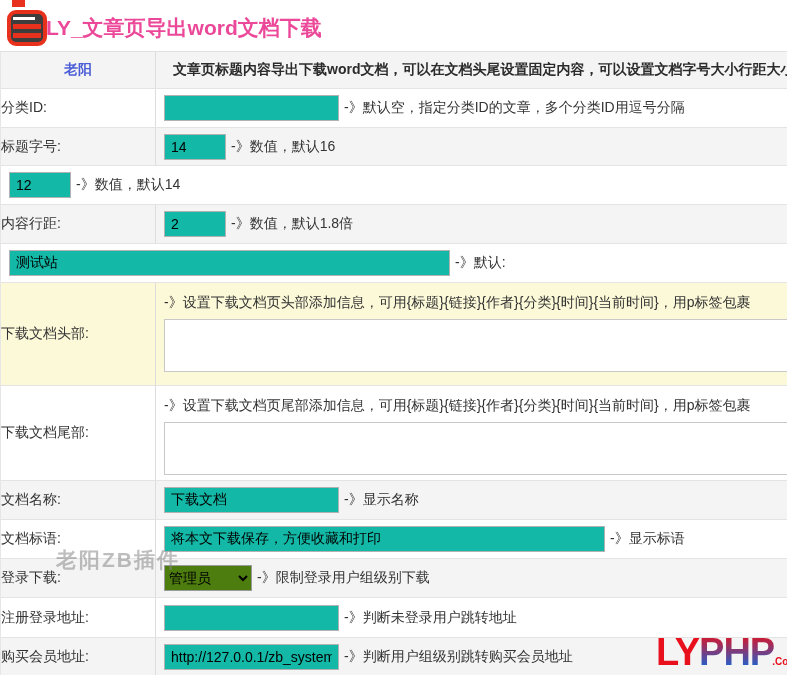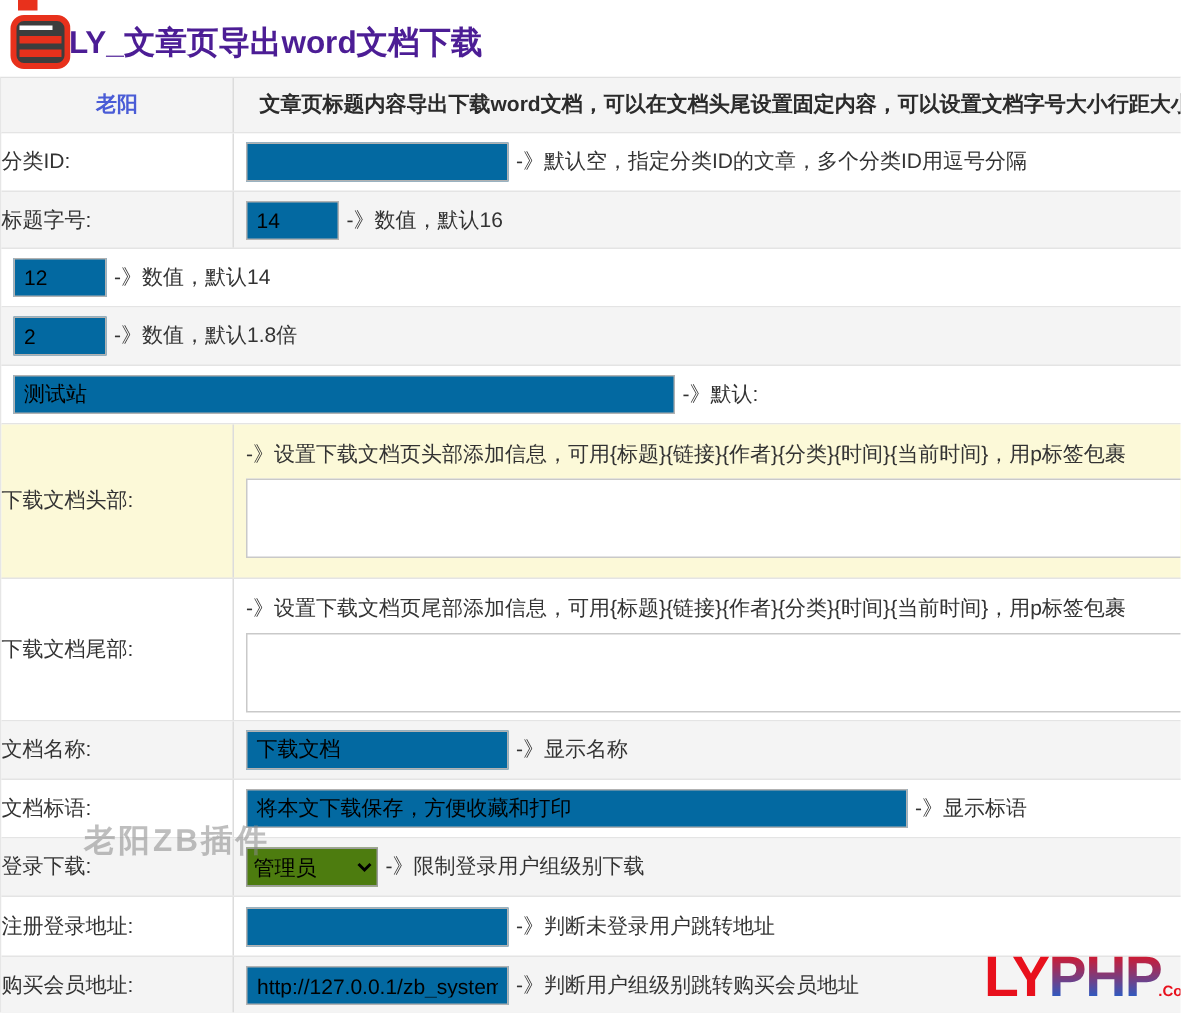--- a/index.html
+++ b/index.html
@@ -2,21 +2,21 @@
 <html><head>
 <meta charset="utf-8">
 <style>
   * { margin:0; padding:0; box-sizing:border-box; }
   html,body { width:787px; height:675px; overflow:hidden; background:#fff;
     font-family:"Liberation Sans","DejaVu Sans",sans-serif; }
   .viewport { position:relative; width:787px; height:675px; overflow:hidden; }
 
   
   .titlebar { position:relative; height:51px; background:#fff; }
-  .titlebar h1 { padding:14px 0 0 46px; font-size:21px; font-weight:bold; color:#4c1d95;
+  .titlebar h1 { padding:14px 0 0 46px; font-size:21px; font-weight:bold; color:#ec4899;
     white-space:nowrap; }
   .plugin-icon { position:absolute; left:5px; top:0; }
 
   
   .settings-table { width:920px; border-top:1px solid #e0e0e0; border-left:1px solid #e6e6e6; }
   .row { display:flex; border-bottom:1px solid #e4e4e4; }
   .row.gray  { background:#f4f4f4; }
   .row.white { background:#ffffff; }
   .row.yellow{ background:#fcf9d8; }
   .cell-label { flex:0 0 155px; width:155px; border-right:1px solid #dcdcdc;
@@ -27,21 +27,21 @@
 
   .h37{height:37px}.h38{height:38px}.h39{height:39px}.h40{height:40px}
   .h95{height:95px}.h103{height:103px}
 
   
   .row-header .cell-label { justify-content:center; padding-left:0; }
   .author-link { color:#4a5cd6; font-weight:bold; text-decoration:none; font-size:14px; }
   .header-desc { font-weight:bold; color:#2b2b2b; padding-left:9px; font-size:14px; }
 
   
-  input[type=text] { height:26px; border:1px solid #b2b2b2; background:#0369a1;
+  input[type=text] { height:26px; border:1px solid #b2b2b2; background:#14b8a6;
     font-size:14px; padding:0 6px; color:#000; font-family:inherit; }
   .inp-sm { width:62px; }
   .inp-md { width:175px; }
   .inp-lg { width:441px; }
   textarea { width:648px; height:53px; border:1px solid #c9c9c9; background:#fff;
     resize:none; font-family:inherit; font-size:14px; }
   select { height:26px; width:88px; border:1px solid #9a9a9a; background:#4d7c0f;
     font-size:14px; font-family:inherit; }
 
   
@@ -109,20 +109,21 @@
     </div>
 
     <div class="row white h39">
       <div class="cell-content">
         <input type="text" class="inp-sm" value="12" style="">
         <span class="tip">-》数值，默认14</span>
       </div>
     </div>
 
     <div class="row gray h39">
+      <div class="cell-label">内容行距:</div>
       <div class="cell-content">
         <input type="text" class="inp-sm" value="2" style="">
         <span class="tip">-》数值，默认1.8倍</span>
       </div>
     </div>
 
     <div class="row white h39">
       <div class="cell-content">
         <input type="text" class="inp-lg" value="测试站" style="">
         <span class="tip">-》默认:</span>

